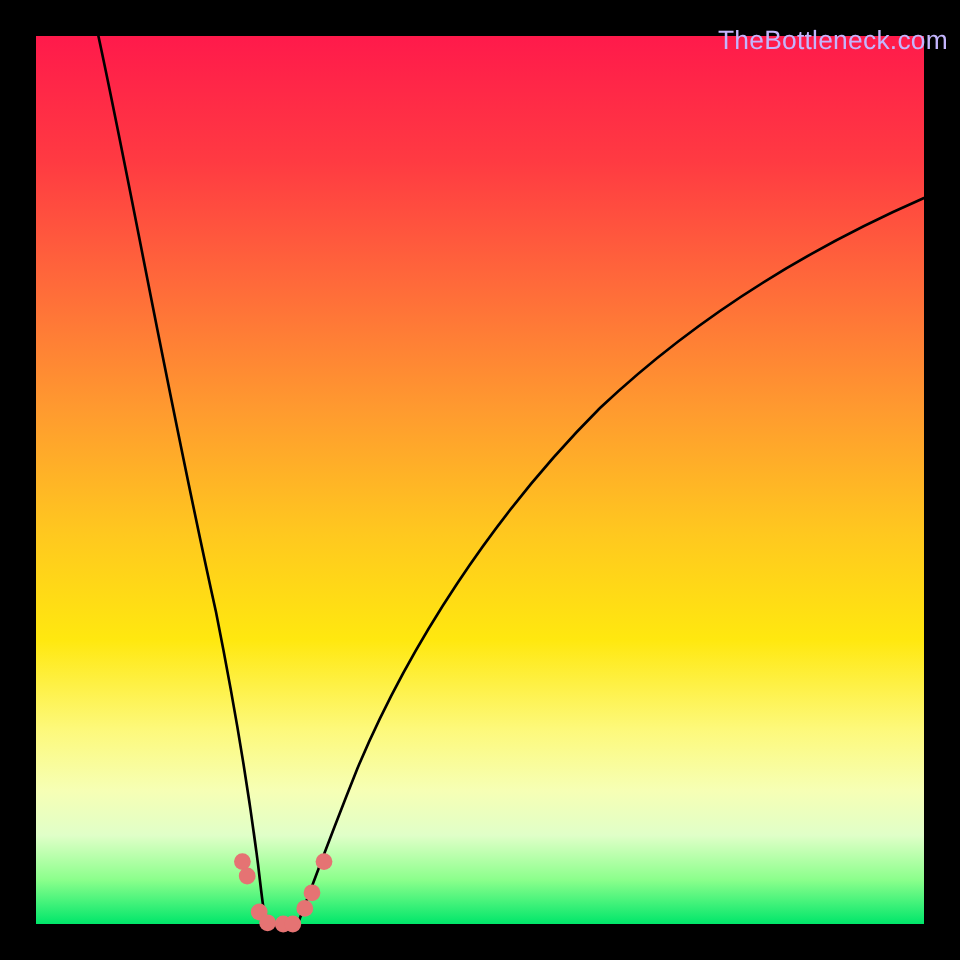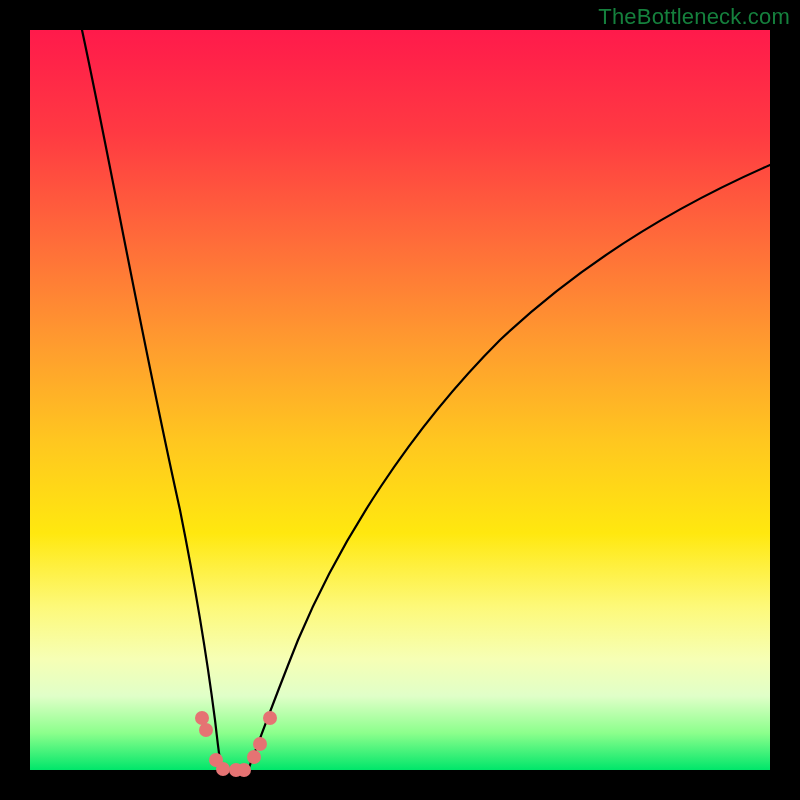--- a/index.html
+++ b/index.html
@@ -36,23 +36,23 @@
       #ffe80f 68%,
       #fdf97a 78%,
       #f6ffb5 85%,
       #e0ffc8 90%,
       #8cff8c 95%,
       #00e66a 100%
     );
   }
   .watermark {
     position: absolute;
-    top: 4px;
+    top: 21px;
     right: 10px;
-    color: #15803d;
+    color: #c4b5fd;
     font-size: 22px;
     font-weight: 500;
     letter-spacing: 0.2px;
     user-select: none;
   }
   svg.curve {
     position: absolute;
     left: 0;
     top: 0;
     width: 740px;

